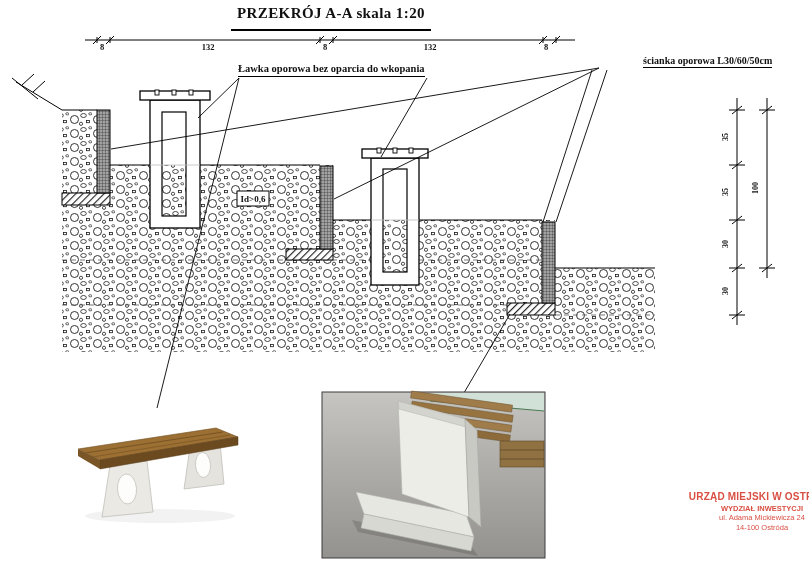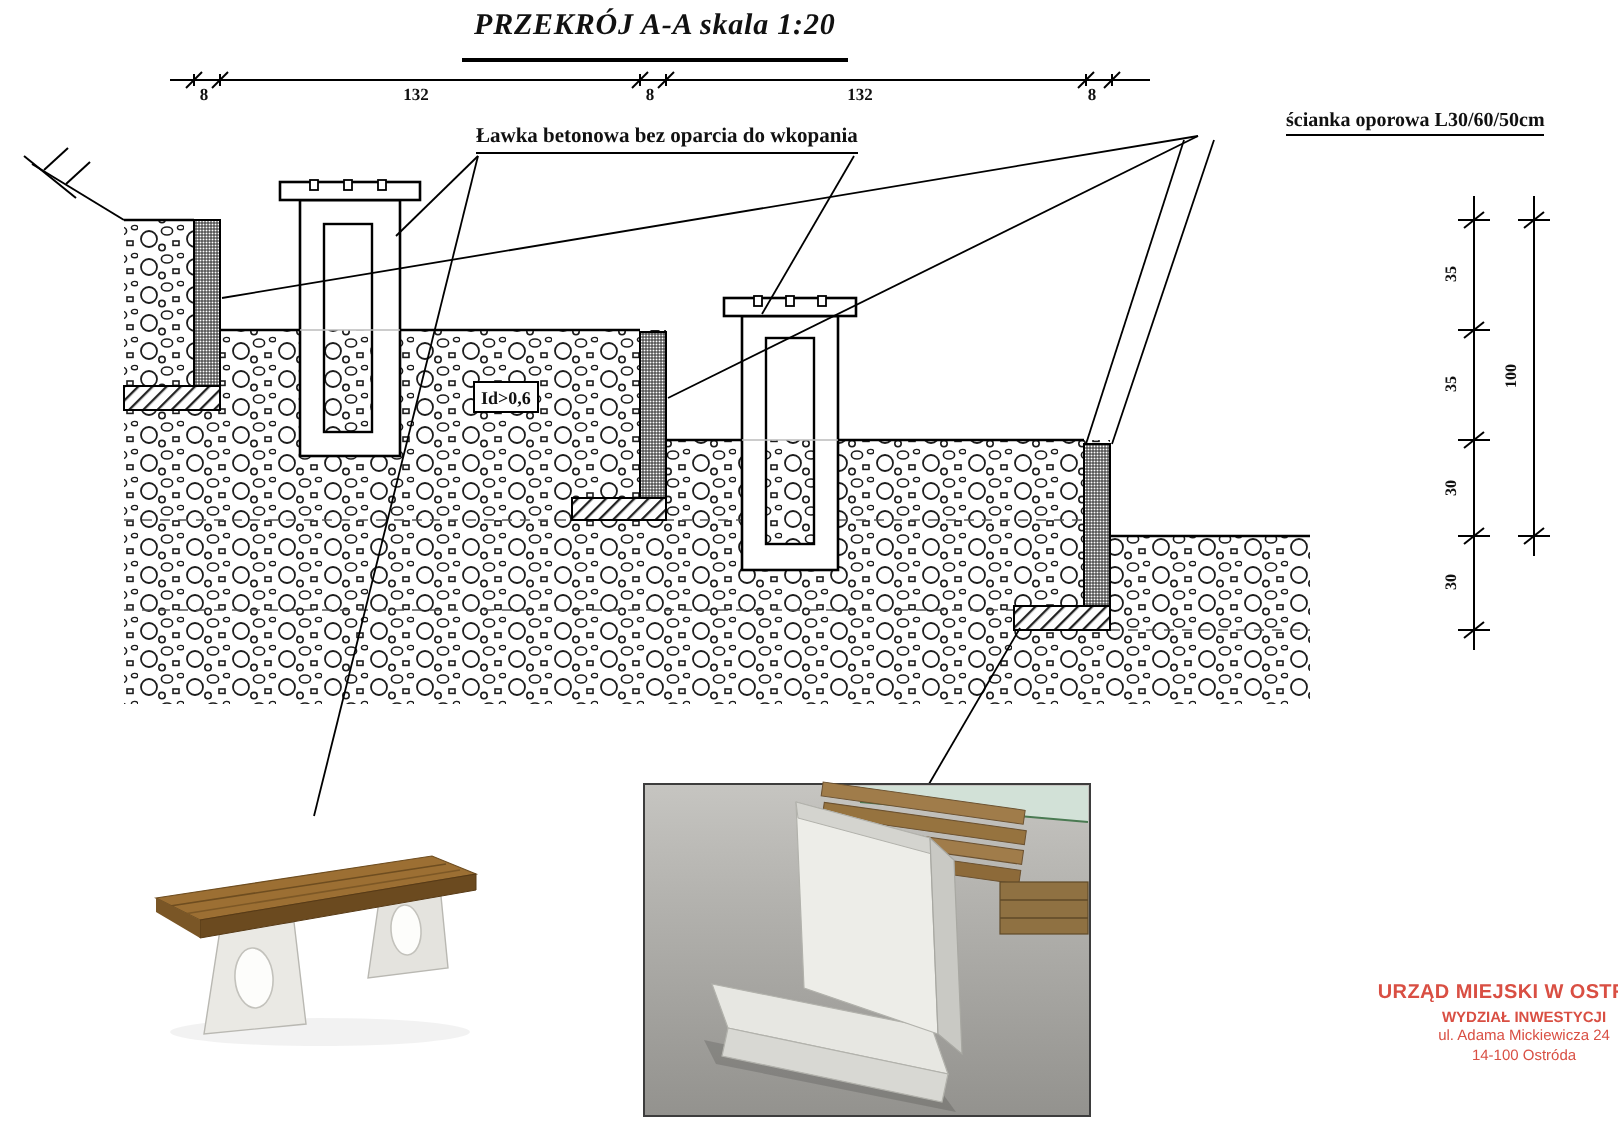--- a/index.html
+++ b/index.html
@@ -1,20 +1,20 @@
 <!DOCTYPE html>
 <html><head>
 <meta charset="utf-8">
 <style>
   html,body{margin:0;padding:0;background:#fff;}
   #page{position:relative;width:809px;height:563px;background:#ffffff;overflow:hidden;
         font-family:"Liberation Serif",serif;color:#111;}
   .abs{position:absolute;}
   #title{top:5px;left:231px;font-size:15px;font-weight:bold;letter-spacing:.4px;
-         border-bottom:2.5px solid #000;padding:0 6px 7px 6px;white-space:nowrap;font-style:italic;}
+         border-bottom:2.5px solid #000;padding:0 6px 7px 6px;white-space:nowrap;}
   .calloutLabel{font-weight:bold;white-space:nowrap;border-bottom:1px solid #000;line-height:1.1;}
   #benchLabel{top:63px;left:238px;font-size:10.5px;padding-bottom:1px;}
   #wallLabel{top:55px;left:598px;font-size:10px;padding-bottom:1px;margin-left:45px;}
   #stamp{top:491px;left:678px;width:168px;text-align:center;
          font-family:"Liberation Sans",sans-serif;line-height:1.28;}
   #stamp .l1{font-size:10px;font-weight:bold;letter-spacing:.2px;white-space:nowrap;}
   #stamp .l2{font-size:7.5px;font-weight:bold;}
   #stamp .l3,#stamp .l4{font-size:7.5px;}
   svg text{font-family:"Liberation Serif",serif;font-weight:bold;fill:#111;}
 </style>
@@ -201,21 +201,21 @@
       <polygon points="356,492 466,514 474,537 364,514" fill="#e7e7e2" stroke="#b2b2ac" stroke-width="0.6"></polygon>
       <polygon points="364,514 474,537 471,551 361,528" fill="#d8d8d3" stroke="#b2b2ac" stroke-width="0.6"></polygon>
       <polygon points="398,401 465,419 469,517 402,494" fill="#edede8" stroke="#b2b2ac" stroke-width="0.6"></polygon>
       <polygon points="398,401 465,419 466,427 399,409" fill="#d4d4cf" stroke="#b2b2ac" stroke-width="0.5"></polygon>
       <polygon points="465,419 477,430 481,527 469,517" fill="#c9c9c4" stroke="#a8a8a2" stroke-width="0.6"></polygon>
     </g>
   </svg>
 
   <div id="title" class="abs">PRZEKRÓJ A-A skala 1:20</div>
 
-  <div id="benchLabel" class="abs calloutLabel">Ławka betonowa bez oparcia do wkopania</div>
+  <div id="benchLabel" class="abs calloutLabel">Ławka oporowa bez oparcia do wkopania</div>
 
   <div id="wallLabel" class="abs calloutLabel">ścianka oporowa L30/60/50cm</div>
 
   <div id="stamp" class="abs" style="color: rgb(217, 79, 67);">
     <div class="l1">URZĄD MIEJSKI W OSTRÓDZ</div>
     <div class="l2">WYDZIAŁ INWESTYCJI</div>
     <div class="l3">ul. Adama Mickiewicza 24</div>
     <div class="l4">14-100 Ostróda</div>
   </div>
 

